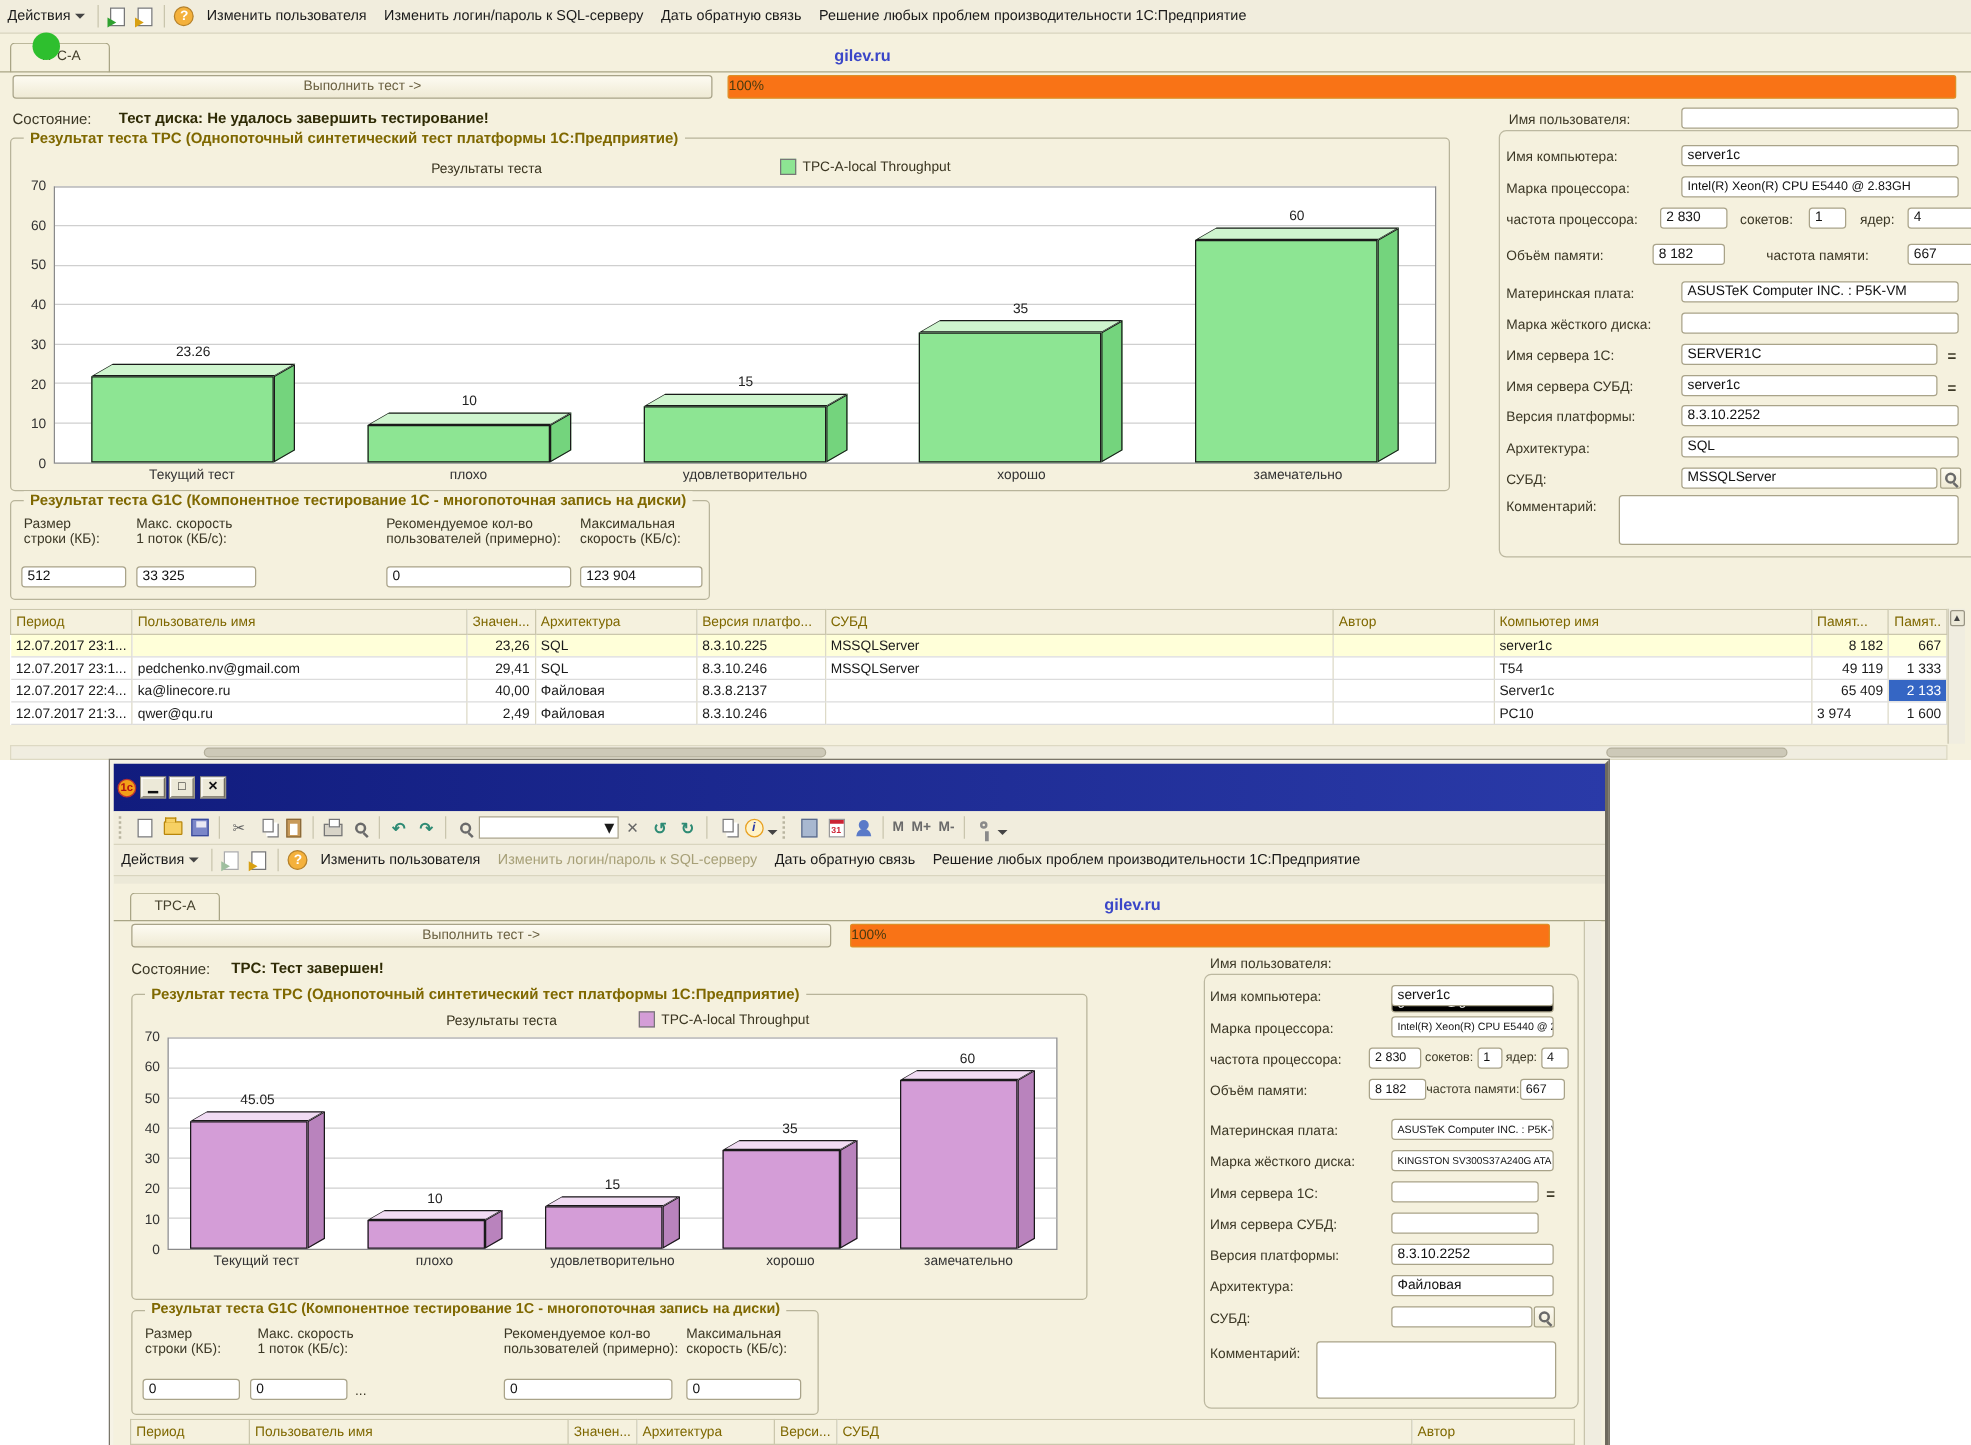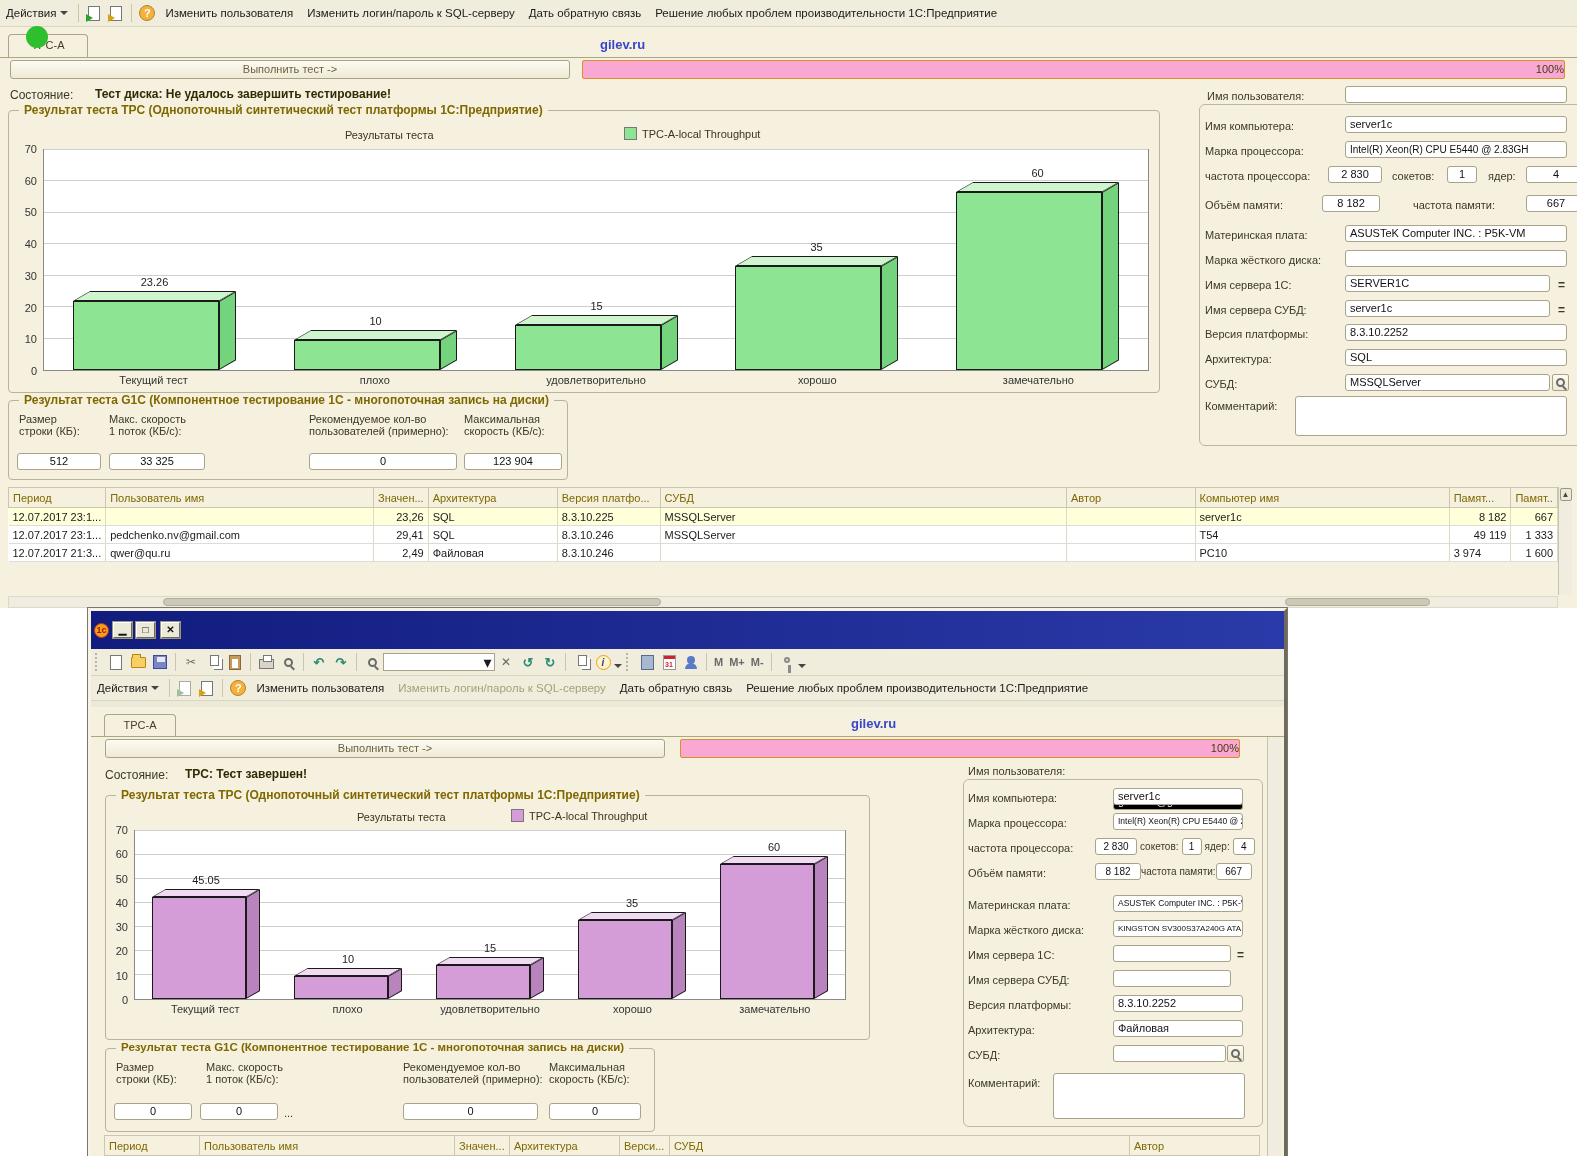--- a/index.html
+++ b/index.html
@@ -6,32 +6,32 @@
   html,body { background:#fff; }
   body { font-family:"Liberation Sans", sans-serif; color:#1a1a1a; }
   #screen { position:relative; width:1577px; height:1156px; overflow:hidden; background:#fff; }
   .abs { position:absolute; }
 
   
   .form-bg { background:#F5F1DE; }
   .lbl { font-size:11px; color:#3C3826; white-space:nowrap; }
   .field { background:#fff; border:1px solid #A9A389; border-radius:3px; height:17px;
            font-size:11px; line-height:15px; padding:0 4px; overflow:hidden; white-space:nowrap; color:#111; }
-  .field.num { text-align:center; }
+  .field.num { text-align:left; }
   .btn1c { background:linear-gradient(#FDFBF2,#EFEAD4); border:1px solid #A8A388; border-radius:3px;
            text-align:center; font-size:11px; color:#6B6142; line-height:17px; cursor:default; }
-  .progress { background:#f9a8d4; border:1px solid #DD8F27; border-radius:2px; text-align:right;
+  .progress { background:#f97316; border:1px solid #DD8F27; border-radius:2px; text-align:left;
               font-size:11px; color:#4A3A10; line-height:17px; }
   .grpbox { border:1px solid #B8B49A; border-radius:4px; }
   .grptitle { position:absolute; top:-8px; left:10px; background:#F5F1DE; padding:0 5px;
               color:#7F6800; font-weight:bold; font-size:12px; white-space:nowrap; }
   .tab { background:#F5F1DE; border:1px solid #A9A585; border-bottom:none; border-radius:4px 4px 0 0;
          text-align:center; font-size:11px; color:#44402C; line-height:21px; }
   .tabline { border-top:1px solid #A9A585; }
-  .link { color:#3A46C8; font-weight:bold; font-size:13px; }
+  .link { color:#3A46C8; font-weight:bold; font-size:13px; text-align:center; }
   .statusv { font-size:12px; font-weight:bold; color:#2F2B05; white-space:nowrap; }
 
   
   .chart-title { font-size:11px; color:#3A3520; white-space:nowrap;margin-left:36px; }
   .legend { display:flex; align-items:center; gap:5px; font-size:11px; color:#3A3520; }
   .legend .sw { width:13px; height:13px; border:1px solid #777; }
   .plot { background:#fff; border:1px solid #8a8a8a; position:absolute; overflow:visible; }
   .gridline { position:absolute; left:0; right:0; height:1px; background:#CFCFCF; }
   .bar-front,.bar-top,.bar-side { position:absolute; border:1px solid #1a1a1a; }
   .bar-top { transform:skewX(-60deg); transform-origin:0 100%; }
@@ -281,20 +281,32 @@
               <td style="text-align: right;">29,41</td>
               <td>SQL</td>
               <td>8.3.10.246</td>
               <td>MSSQLServer</td>
               <td></td>
               <td>T54</td>
               <td style="text-align: right;">49 119</td>
               <td style="text-align: right;">1 333</td>
             </tr>
             <tr>
+              <td>12.07.2017 22:4...</td>
+              <td>ka@linecore.ru</td>
+              <td style="text-align: right;">40,00</td>
+              <td>Файловая</td>
+              <td>8.3.8.2137</td>
+              <td></td>
+              <td></td>
+              <td>Server1c</td>
+              <td style="text-align: right;">65 409</td>
+              <td class="selcell" style="text-align: right;">2 133</td>
+            </tr>
+            <tr>
               <td>12.07.2017 21:3...</td>
               <td>qwer@qu.ru</td>
               <td style="text-align: right;">2,49</td>
               <td>Файловая</td>
               <td>8.3.10.246</td>
               <td></td>
               <td></td>
               <td>PC10</td>
               <td style="text-align: left;">3 974</td>
               <td style="text-align: right;">1 600</td>

